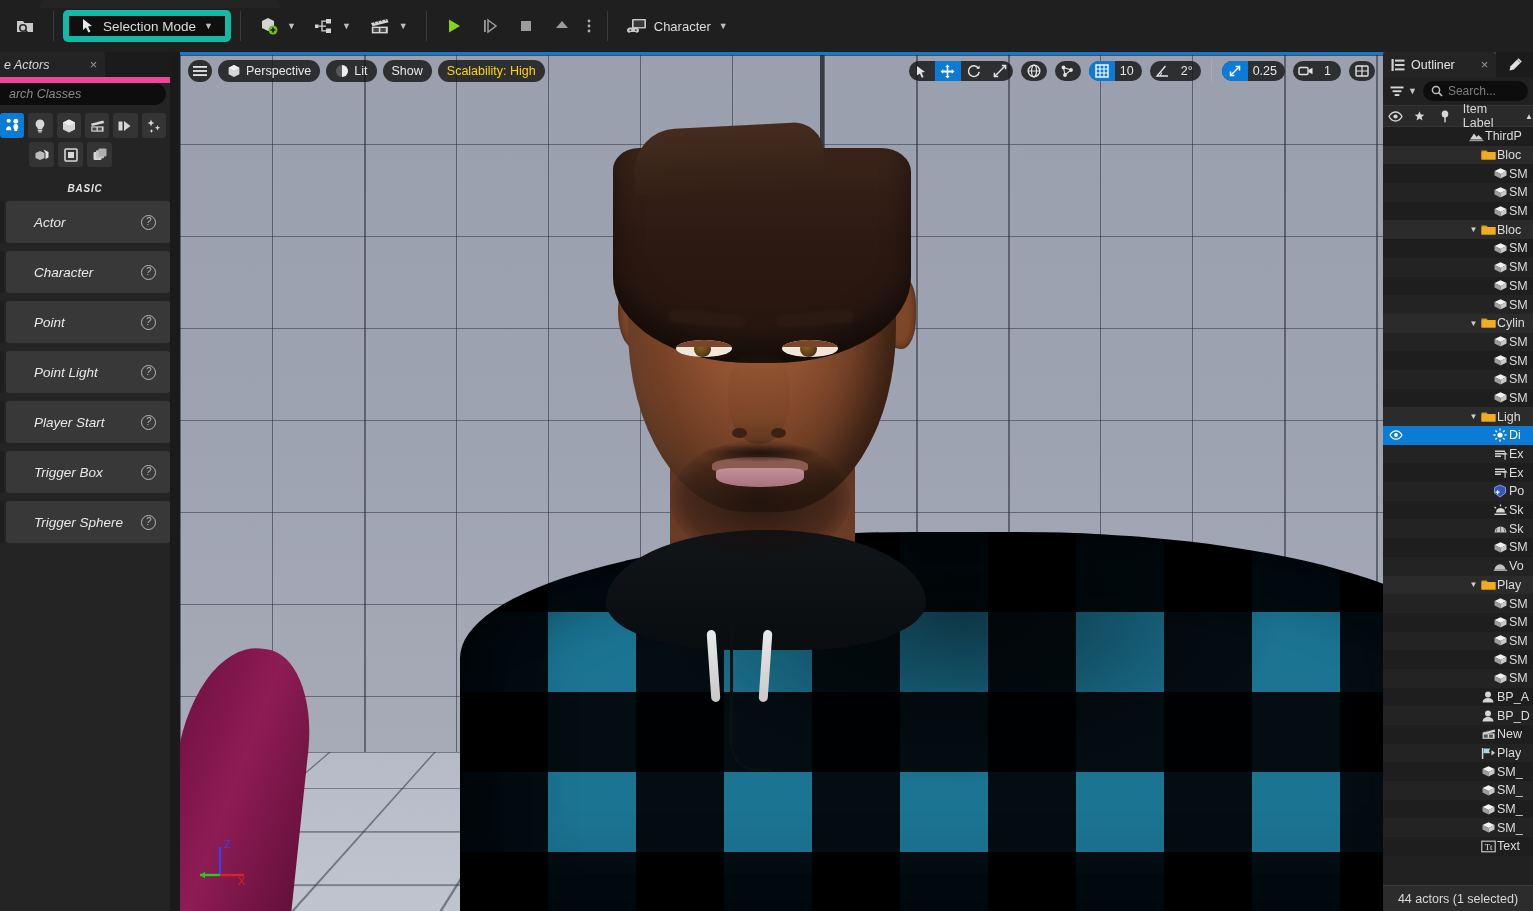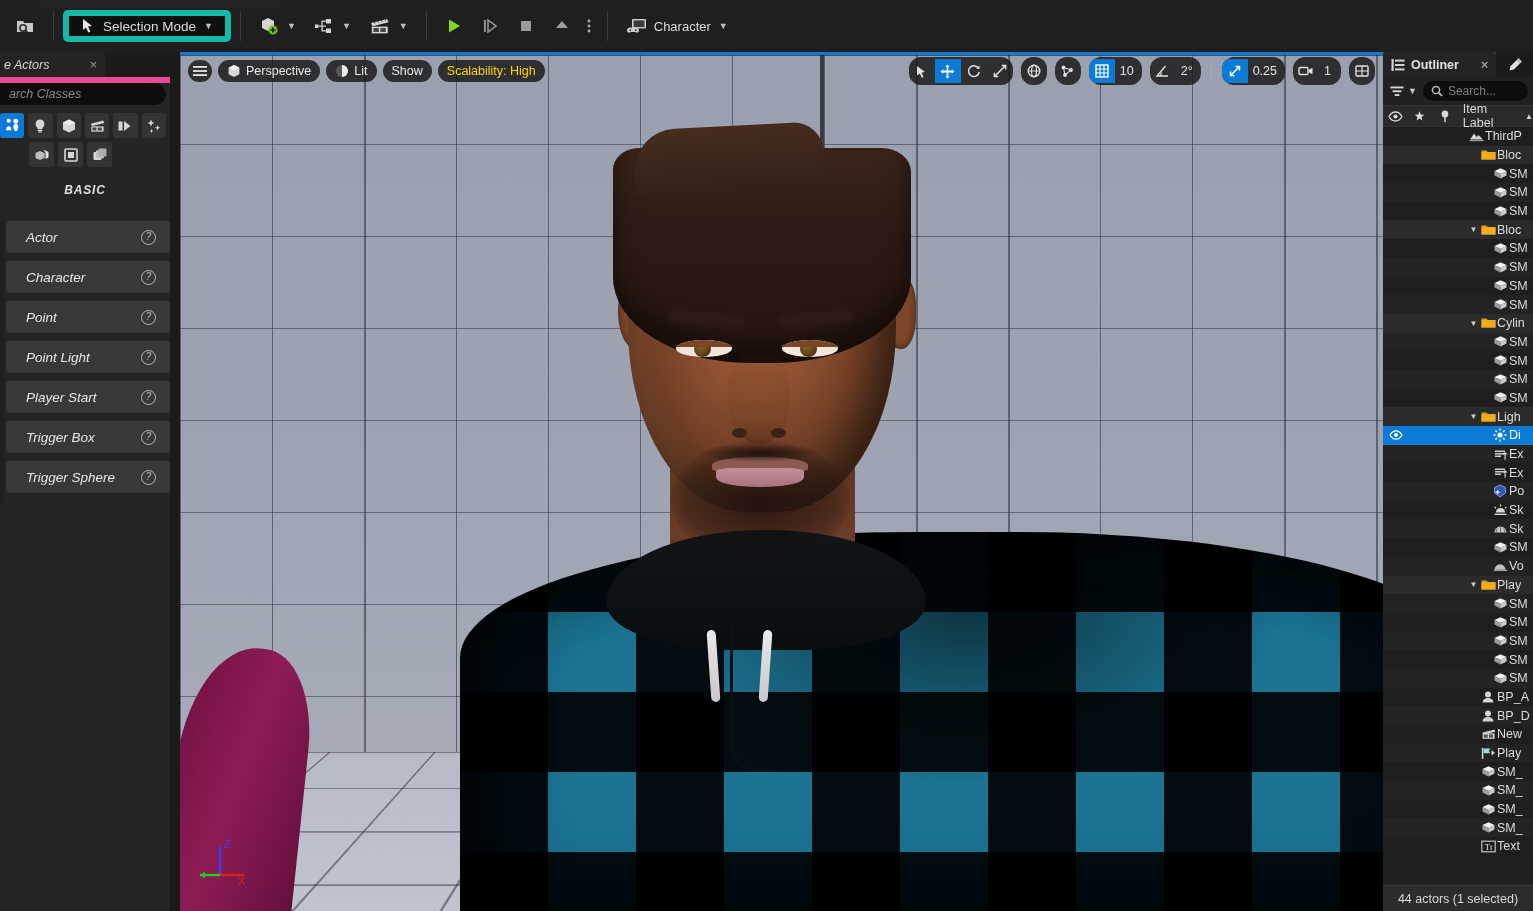--- a/index.html
+++ b/index.html
@@ -56,29 +56,29 @@
   }
   .lp-cats { padding: 8px 4px 0 0; }
   .cat-row { display: flex; gap: 4px; margin-bottom: 4px; padding-left: 0; }
   .cat-btn {
     width: 25px; height: 25px; border-radius: 3px; background: #343434;
     display: flex; align-items: center; justify-content: center; cursor: pointer;
   }
   .cat-btn.sel { background: #0c7bd6; }
   .cat-btn:first-child { margin-left: 0; }
   .lp-basic {
-    text-align: center; font-size: 12px; letter-spacing: .8px;
-    font-weight: bold; color: #e0e0e0; padding: 12px 0 24px 0;
+    text-align: center; font-size: 10px; letter-spacing: .8px;
+    font-weight: bold; color: #e0e0e0; padding: 12px 0 7px 0;
   }
   .lp-list { }
   .lp-item {
-    position: relative; height: 32px; margin: 0 0 8px 6px;
+    position: relative; height: 42px; margin: 0 0 8px 6px;
     background: #383838; border-radius: 3px;
     display: flex; align-items: center; justify-content: space-between;
-    padding: 0 14px 0 20px; cursor: pointer; color: #e8e8e8; font-size: 13.5px;
+    padding: 0 14px 0 28px; cursor: pointer; color: #e8e8e8; font-size: 13.5px;
   }
   .lp-item .thumb {
     position: absolute; left: -30px; top: 0; width: 28px; height: 42px;
     background: #1e1e1e; border-radius: 3px 0 0 3px;
   }
   .qmark {
     width: 15px; height: 15px; border: 1.4px solid #b7b7b7; border-radius: 50%;
     font-size: 10px; line-height: 12px; text-align: center; color: #b7b7b7;
   }
 
@@ -202,41 +202,41 @@
   .vp-left { display: flex; align-items: center; gap: 6px; }
   .vp-right { margin-left: auto; display: flex; align-items: center; gap: 8px; }
   .pill {
     display: flex; align-items: center; gap: 5px; height: 22px; padding: 0 9px;
     border-radius: 11px; background: rgba(22,22,22,.82); color: #e8e8e8;
     cursor: pointer; white-space: nowrap;
   }
   .pill.hamb { width: 24px; padding: 0; justify-content: center; }
   .pill.scal { color: #ffd400; font-weight: normal; }
   .seg {
-    display: flex; align-items: center; height: 28px;
+    display: flex; align-items: center; height: 20px;
     background: rgba(22,22,22,.82); border-radius: 12px; overflow: hidden;
   }
   .seg .s {
     width: 26px; height: 24px; display: flex; align-items: center; justify-content: center;
     cursor: pointer;
   }
   .seg .s.on { background: #0c7bd6; }
   .seg .v { padding: 0 8px 0 5px; color: #e6e6e6; font-size: 12.5px; min-width: 22px; }
   .seg.round { border-radius: 12px; }
   .vp-sepline { width:1px; height:22px; background: rgba(200,200,200,.28); margin: 0 2px; }
 
   
   .axis { position: absolute; left: 18px; bottom: 18px; width: 60px; height: 60px; z-index: 15; }
 
   
   .right-panel {
     position: absolute; left: 1383px; top: 52px; width: 150px; height: 859px;
     background: #212121; overflow: hidden;
   }
-  .rp-tabbar { height: 25px; display: flex; background: #404040; font-weight: bold; }
+  .rp-tabbar { height: 25px; display: flex; background: #404040; }
   .rp-tab {
     height: 25px; display: flex; align-items: center; gap: 6px; padding: 0 8px;
     background: #242424; font-size: 12.5px; color: #e2e2e2; cursor: pointer;
     border-radius: 4px 4px 0 0; width: 122px;
   }
   .rp-tab .x { margin-left: auto; color: #9c9c9c; font-size: 13px; }
   .rp-tab2 { width: 40px; background: #1b1b1b; display:flex; align-items:center; justify-content:center; cursor:pointer;}
   .rp-toolrow {
     height: 28px; display: flex; align-items: center; gap: 4px; padding: 0 5px;
     background: #212121;

